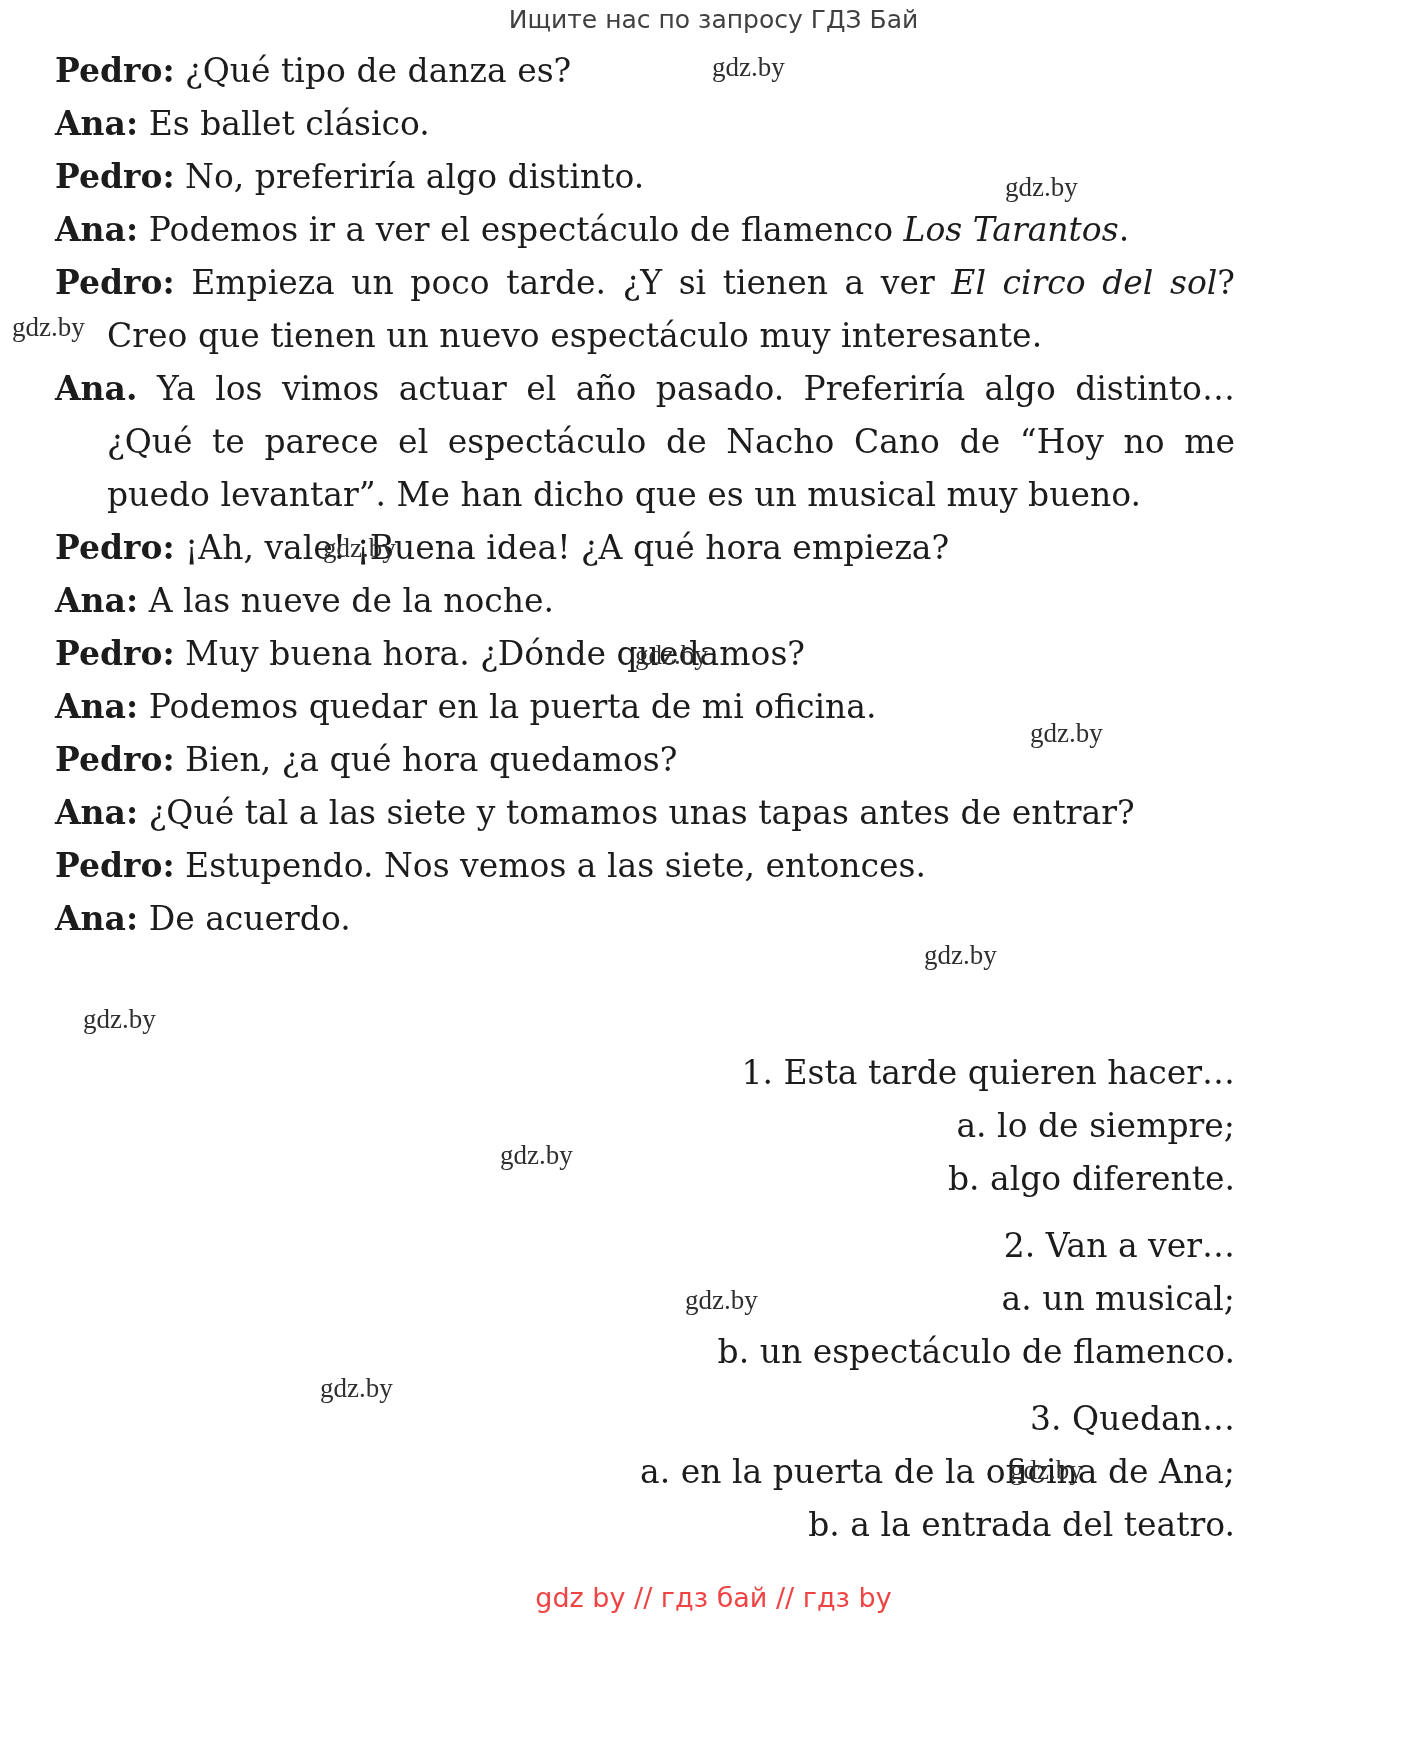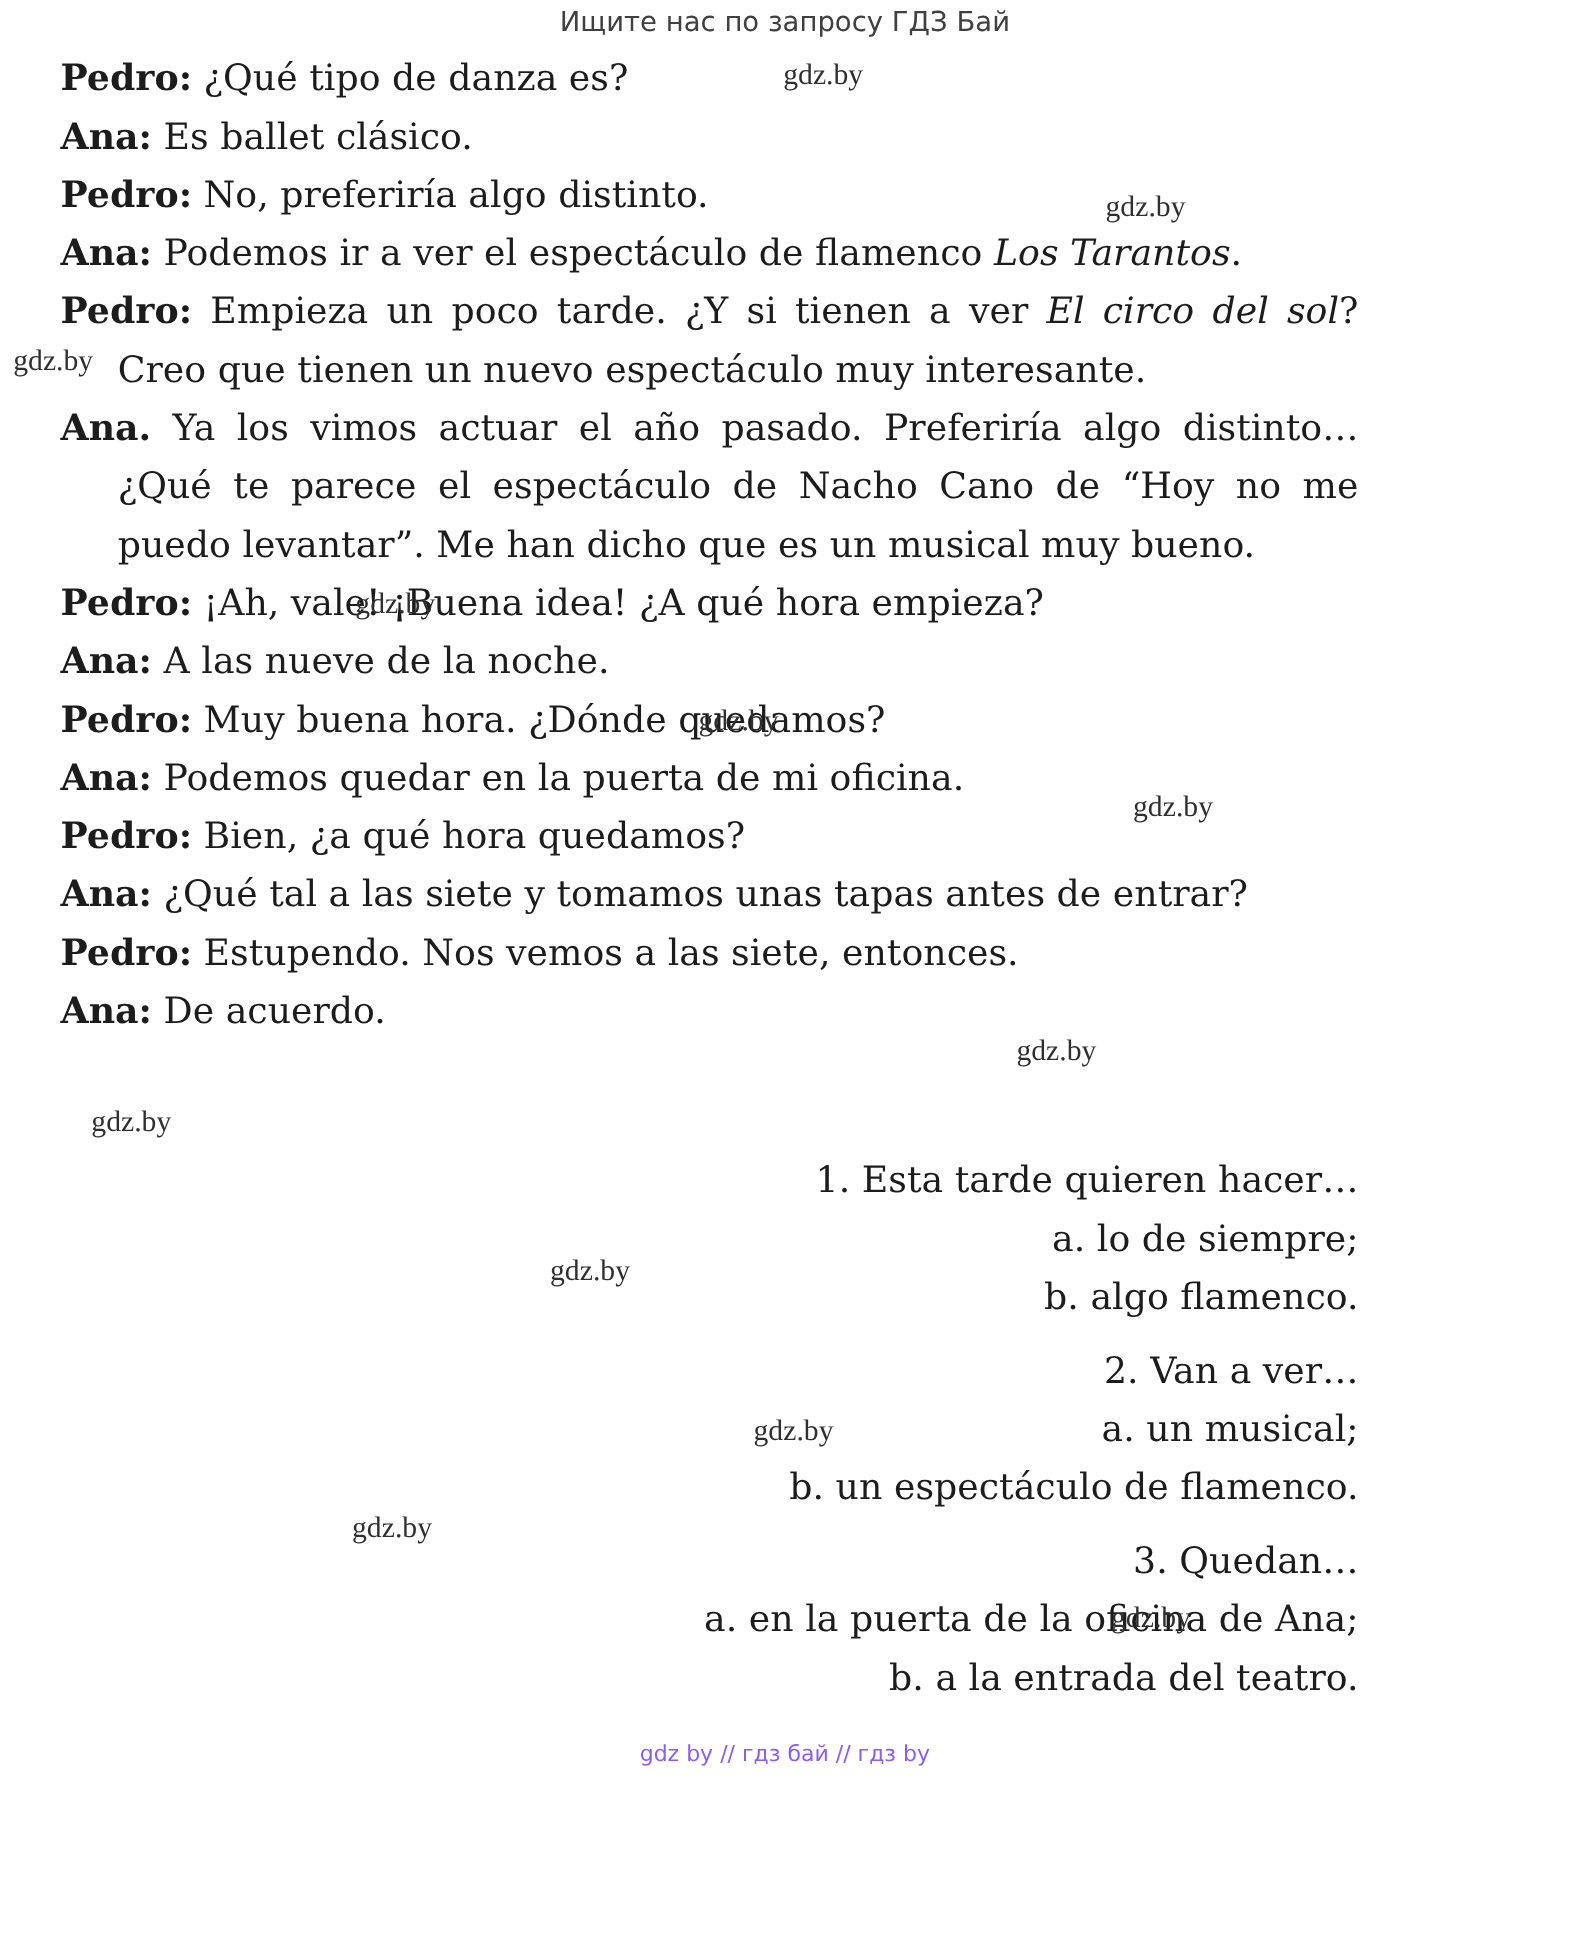--- a/index.html
+++ b/index.html
@@ -47,22 +47,22 @@
     position:absolute;
     font-family:Liberation Serif, serif;
     font-size:27px;
     color:#2f2f2f;
     white-space:nowrap;
   }
   .footer {
     position:absolute; top:1582px; left:0; width:100%;
     text-align:center;
     font-family:"DejaVu Sans","Liberation Sans",sans-serif;
-    font-size:20px;
-    color:#8b5cf6;
+    font-size:27px;
+    color:#ef4444;
   }
 </style>
 </head>
 <body>
 
 <div class="page">
 
   <div class="promo">Ищите нас по запросу ГДЗ Бай</div>
 
   <div class="content">
@@ -79,21 +79,21 @@
     <p class="dline"><b>Pedro:</b> <span>Bien, ¿a qué hora quedamos?</span></p>
     <p class="dline"><b>Ana:</b> <span>¿Qué tal a las siete y tomamos unas tapas antes de entrar?</span></p>
     <p class="dline"><b>Pedro:</b> <span>Estupendo. Nos vemos a las siete, entonces.</span></p>
     <p class="dline"><b>Ana:</b> <span>De acuerdo.</span></p>
   </div>
 
   <div class="questions">
     <div class="q-block">
       <p class="q-title"><span>1.</span> <span>Esta tarde quieren hacer…</span></p>
       <p class="q-option"><span>a.</span> <span>lo de siempre;</span></p>
-      <p class="q-option"><span>b.</span> <span>algo flamenco.</span></p>
+      <p class="q-option"><span>b.</span> <span>algo diferente.</span></p>
     </div>
     <div class="q-block">
       <p class="q-title"><span>2.</span> <span>Van a ver…</span></p>
       <p class="q-option"><span>a.</span> <span>un musical;</span></p>
       <p class="q-option"><span>b.</span> <span>un espectáculo de flamenco.</span></p>
     </div>
     <div class="q-block">
       <p class="q-title"><span>3.</span> <span>Quedan…</span></p>
       <p class="q-option"><span>a.</span> <span>en la puerta de la oficina de Ana;</span></p>
       <p class="q-option"><span>b.</span> <span>a la entrada del teatro.</span></p>

